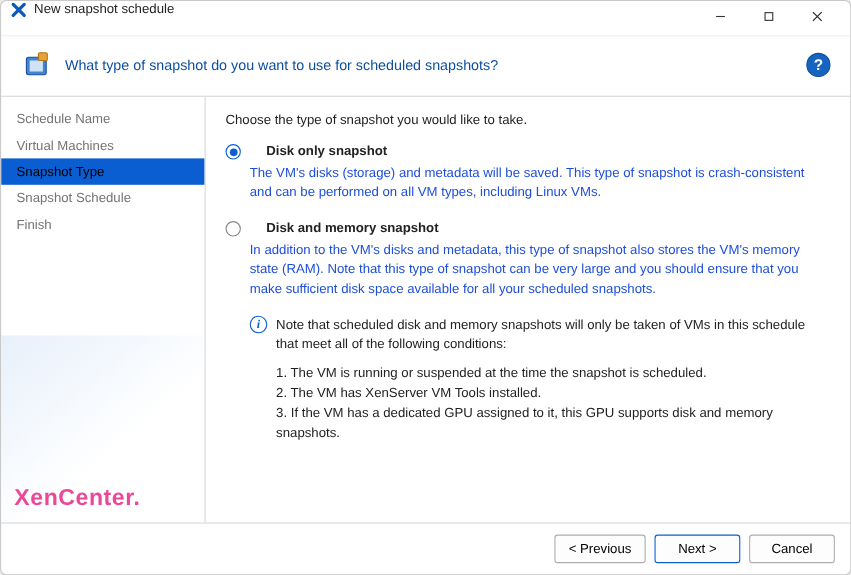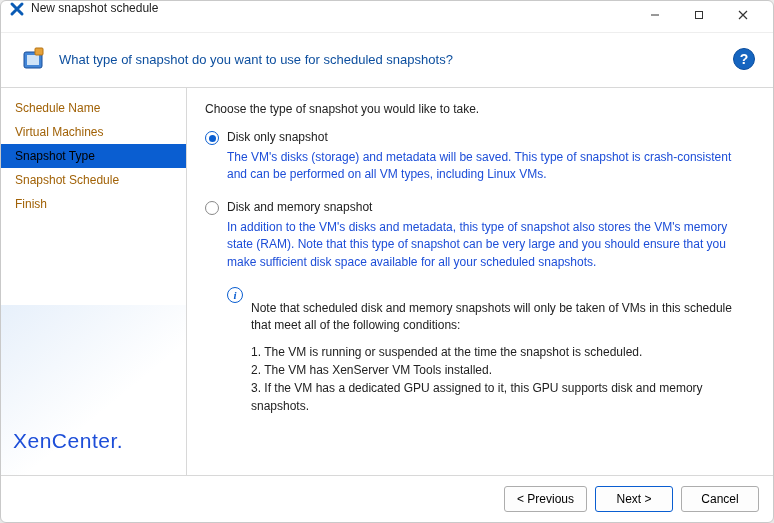--- a/index.html
+++ b/index.html
@@ -72,33 +72,33 @@
     width: 186px;
     border-right: 1px solid #d8d8d8;
     padding-top: 8px;
     position: relative;
     overflow: hidden;
   }
   .sidebar-item {
     padding: 5px 14px;
     font-size: 12px;
     cursor: pointer;
-    color: #a16207;
+    color: #737373;
   }
   .sidebar-item.selected {
     background: #0a5ed1;
     color: #000000;
   }
   .brand {
     position: absolute;
-    bottom: 22px;
+    bottom: 10px;
     left: 12px;
     font-size: 21px;
-    font-weight: 400;
-    color: #1d4ed8;
+    font-weight: 700;
+    color: #ec4899;
     letter-spacing: 0.5px;
     font-family: "Segoe UI", Arial, sans-serif;
   }
   
   .brand-bg {
     position: absolute;
     bottom: 0; left: 0;
     width: 220px; height: 170px;
     background: linear-gradient(135deg, rgba(120,170,230,0.18) 0%, rgba(255,255,255,0) 60%);
     transform: skewX(-12deg) translateX(-20px);
@@ -117,31 +117,31 @@
   .radio {
     width: 14px; height: 14px; border-radius: 50%;
     border: 1.5px solid #0a5ed1; margin-right: 8px; margin-top: 1px;
     display:inline-flex; align-items:center; justify-content:center;
     flex-shrink: 0;
   }
   .radio.checked::after {
     content: ""; width: 7px; height: 7px; border-radius: 50%; background: #0a5ed1;
   }
   .radio.unchecked { border-color: #888; }
-  .opt-label { font-weight: normal; }
+  .opt-label { font-weight: bold; margin-left: 15px; }
   .opt-desc { margin: 4px 4px 16px 22px; line-height: 1.45; color: #1d4ed8; }
   .note-row { display:flex; align-items:flex-start; margin-left: 22px; margin-bottom:8px; }
   .info-icon {
     width: 16px; height: 16px; border-radius:50%;
     border:1.5px solid #0a5ed1; color:#0a5ed1;
     font-weight:bold; font-size:11px; font-style: italic; font-family: Georgia, serif;
     display:inline-flex; align-items:center; justify-content:center;
     margin-right:8px; flex-shrink:0;
   }
-  .note-text { line-height:1.45;margin-top:13px; }
+  .note-text { line-height:1.45; }
   .conditions { margin-left: 46px; line-height: 1.5; margin-top: 6px; }
 
   .footer {
     border-top: 1px solid #d8d8d8;
     padding: 10px 14px;
     display: flex;
     justify-content: flex-end;
     gap: 8px;
   }
   .btn {

